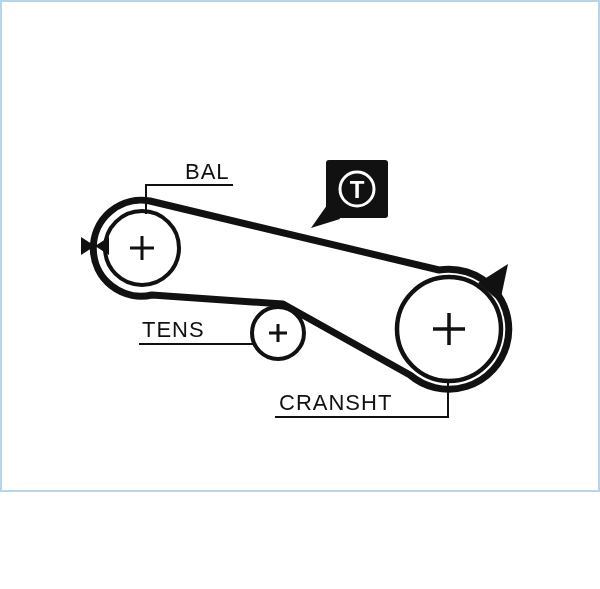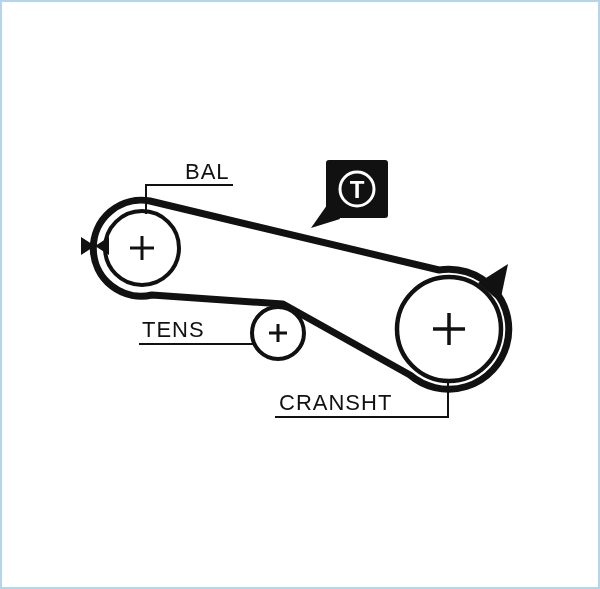--- a/index.html
+++ b/index.html
@@ -3,21 +3,21 @@
 <meta charset="utf-8">
 <style>
   html, body {
     margin: 0;
     padding: 0;
     background: #ffffff;
     font-family: "Liberation Sans", sans-serif;
   }
   .frame {
     width: 600px;
-    height: 589px;
+    height: 492px;
     box-sizing: border-box;
     border: 2px solid #b5d6e8;
     background: #ffffff;
     position: relative;
     overflow: hidden;
   }
   svg text.label {
     font-family: "Liberation Sans", sans-serif;
     font-size: 22px;
     letter-spacing: 1px;

